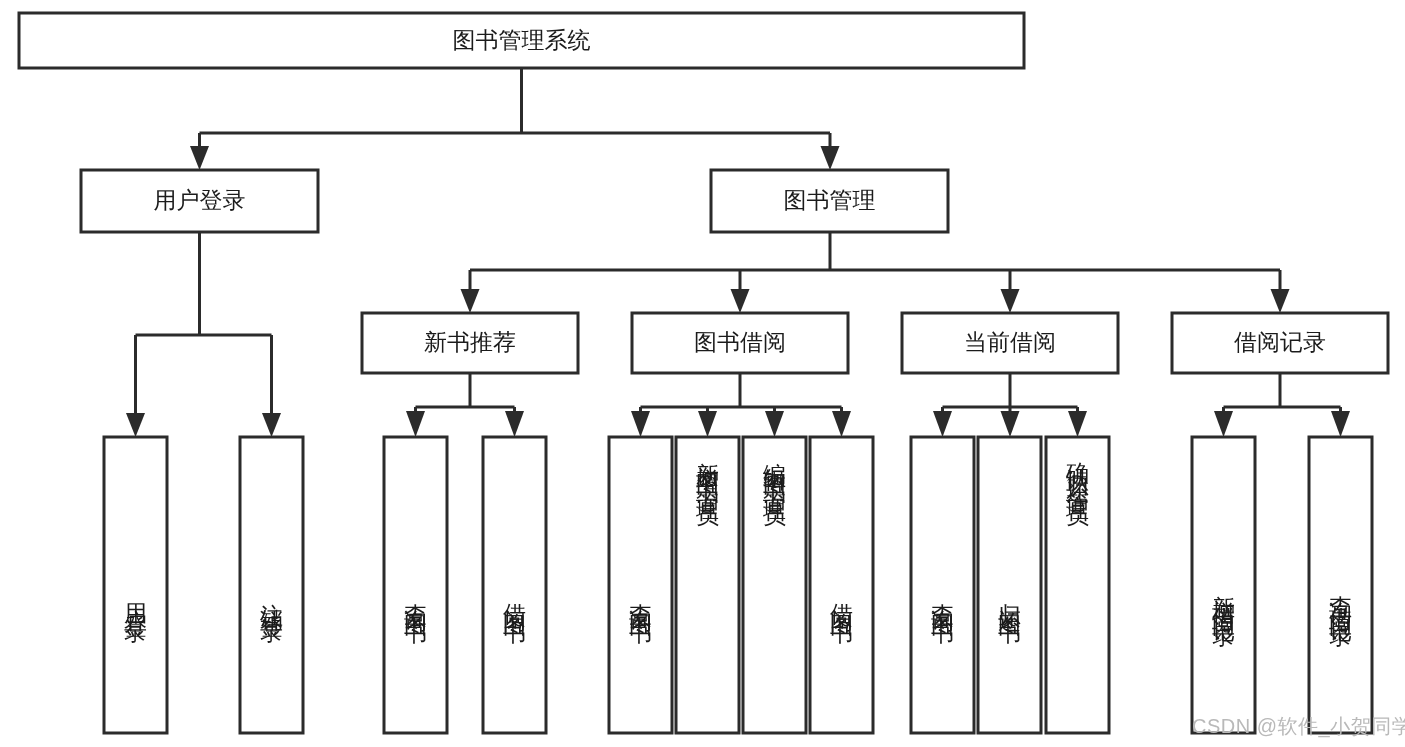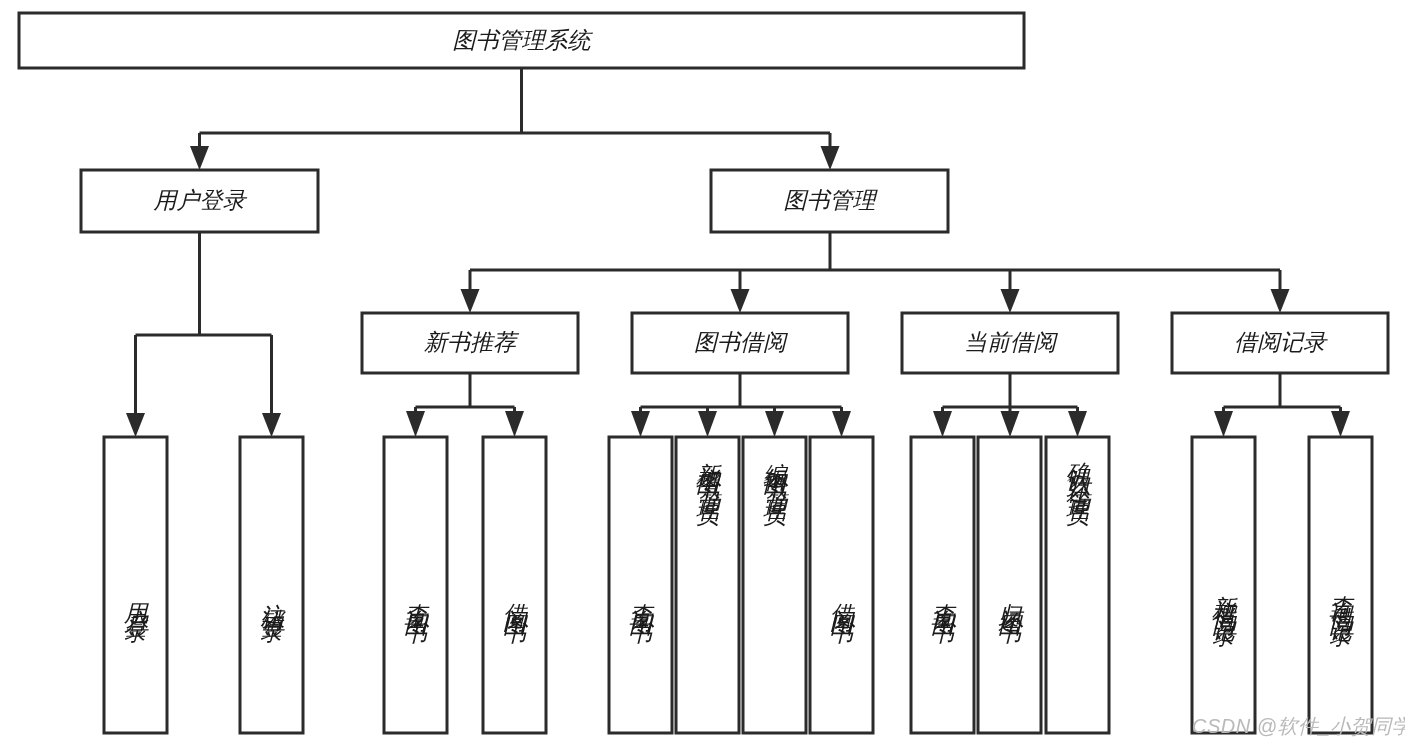--- a/index.html
+++ b/index.html
@@ -14,21 +14,20 @@
     font-family: "Liberation Sans", "DejaVu Sans", sans-serif;
     overflow: hidden;
     position: relative;
   }
   #diagram-root {
     position: absolute;
     left: 0;
     top: 0;
     width: 1405px;
     height: 747px;
-    font-style: italic;
   }
   svg#tree-svg {
     display: block;
     width: 1405px;
     height: 747px;
   }
   .node-rect {
     fill: #ffffff;
     stroke: #2b2b2b;
     stroke-width: 3;

